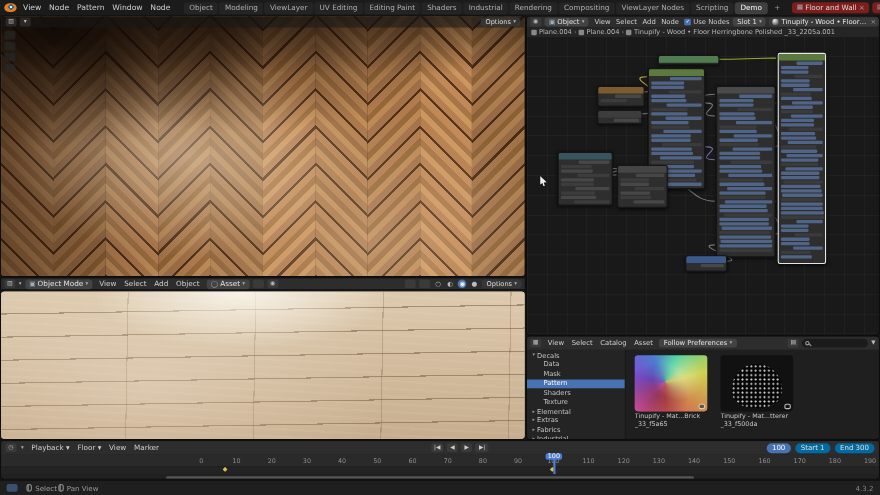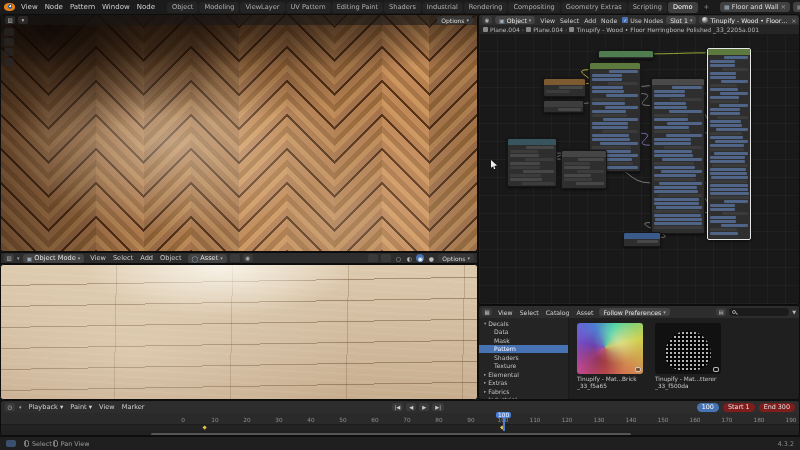--- a/index.html
+++ b/index.html
@@ -16,21 +16,21 @@
 .x{color:#999}
 .glyph{font-size:6px;color:#9db0c0}
 
 
 #topbar{position:absolute;left:0;top:0;width:800px;height:14px;background:#1b1b1b;display:flex;align-items:center;gap:3px;padding:0 4px;font-size:7px;z-index:6}
 .blender-logo{width:11px;height:8px;border-radius:45%;flex:none;background:radial-gradient(circle at 55% 42%,#ffffff 0 1px,#2b6a9e 1px 2.4px,#e87e1a 2.4px 70%)}
 #tabs{display:flex;align-items:center;gap:1px;margin-left:6px;font-size:6.6px}
 .tab{padding:1.5px 5px;color:#b0b0b0;background:#242424;border-radius:3px;white-space:nowrap}
 .tab.active{background:#3f3f3f;color:#fff}
 .tab.plus{background:none;color:#9a9a9a}
-.sel-chip{display:flex;align-items:flex-start;gap:2px;background:#404040;border-radius:3px;padding:1px 4px;font-size:6.6px;color:#ddd;white-space:nowrap;flex:none}
+.sel-chip{display:flex;align-items:flex-start;gap:2px;background:#7f1d1d;border-radius:3px;padding:1px 4px;font-size:6.6px;color:#ddd;white-space:nowrap;flex:none}
 
 
 #vp1{left:0;top:14px;width:478px;height:238px;background:#3a2a1c}
 .hb-floor{position:absolute;inset:0;display:flex;z-index:1}
 .hb-col{flex:1;background:repeating-linear-gradient(45deg,#4f3018 0 1px,#aa774a 1px 7px,#bf8c59 7px 12px,#9d6d41 12px 17px,#b58052 17px 23px,#4f3018 23px 24px)}
 .hb-col.alt{background:repeating-linear-gradient(-45deg,#4f3018 0 1px,#a4724a 1px 7px,#bb8855 7px 12px,#976839 12px 17px,#b07c4e 17px 23px,#4f3018 23px 24px)}
 .hb-col:nth-child(3n){filter:brightness(1.07)}
 .hb-col:nth-child(5n){filter:brightness(.92)}
 .hb-overlay{position:absolute;inset:0;z-index:2;background:
  radial-gradient(ellipse 280px 150px at 10% 6%,rgba(12,6,3,.88),rgba(12,6,3,0) 70%),
@@ -105,21 +105,21 @@
 .thumb.rainbow::after{content:"";position:absolute;inset:0;background:radial-gradient(circle at 60% 35%,rgba(255,255,255,.35),transparent 45%),radial-gradient(circle at 30% 70%,rgba(0,0,0,.3),transparent 50%)}
 .bell{position:absolute;left:50%;top:54%;transform:translate(-50%,-50%);width:46px;height:40px;border-radius:50% 50% 45% 45%/62% 62% 42% 42%;background-color:#060606;background-image:radial-gradient(circle,rgba(255,255,255,.85) .6px,transparent 1.2px);background-size:4px 4px}
 .linkico{position:absolute;right:2px;bottom:2px;width:6px;height:5px;border:1px solid rgba(230,230,230,.8);border-radius:2px;background:rgba(20,20,20,.5)}
 .aname{font-size:5.8px;line-height:6.8px;color:#c6c6c6;margin-top:2px;max-height:14px;overflow:hidden}
 
 
 #tl{left:0;top:400px;width:800px;height:36px;background:#262626}
 .tl-header{height:12px;background:#2d2d2d;display:flex;align-items:center;gap:4px;padding:0 4px;font-size:6.6px;position:relative;z-index:2}
 .transport{display:flex;align-items:center;gap:3px;margin-left:240px}
 .tbtn{font-size:5.2px;color:#cfcfcf;background:#3a3a3a;border-radius:2px;padding:1px 3px;white-space:nowrap}
-.pill{background:#7f1d1d;border-radius:6px;padding:0.5px 5px;font-size:6.4px;color:#e0e0e0;display:inline-flex;gap:2px;align-items:center;white-space:nowrap}
+.pill{background:#0369a1;border-radius:6px;padding:0.5px 5px;font-size:6.4px;color:#e0e0e0;display:inline-flex;gap:2px;align-items:center;white-space:nowrap}
 .pill.blue{background:#4772b3;color:#fff}
 .ruler{position:absolute;left:0;top:12px;width:800px;height:12px;background:#2a2a2a;border-bottom:1px solid #1c1c1c}
 .tick{position:absolute;bottom:1px;transform:translateX(-50%);font-size:5.8px;color:#8d8d8d}
 .channel{position:absolute;left:0;top:24px;width:800px;height:6px;background:#232323}
 .kf{position:absolute;top:-1px;font-size:5.5px;color:#e0c04a}
 #playhead{position:absolute;top:12px;height:18px;width:2px;background:#4a7fd4;z-index:3}
 .ph-chip{position:absolute;top:-1px;left:-7px;background:#4a7fd4;color:#fff;font-size:5.8px;border-radius:2px;padding:0 2px}
 .tl-scroll{position:absolute;left:0;top:30px;width:800px;height:6px;background:#212121;display:flex;align-items:center}
 .tl-thumb{margin-left:150px;width:480px;height:3px;background:#565656;border-radius:2px}
 
@@ -141,27 +141,27 @@
         <span class="tmenu">View</span>
         <span class="tmenu">Node</span>
         <span class="tmenu">Pattern</span>
         <span class="tmenu">Window</span>
         <span class="tmenu">Node</span>
       </span>
     <span id="tabs">
         <span class="tab">Object</span>
         <span class="tab">Modeling</span>
         <span class="tab">ViewLayer</span>
-        <span class="tab">UV Pattern</span>
+        <span class="tab">UV Editing</span>
         <span class="tab">Editing Paint</span>
         <span class="tab">Shaders</span>
         <span class="tab">Industrial</span>
         <span class="tab">Rendering</span>
         <span class="tab">Compositing</span>
-        <span class="tab">Geometry Extras</span>
+        <span class="tab">ViewLayer Nodes</span>
         <span class="tab">Scripting</span>
         <span class="tab active">Demo</span>
         <span class="tab plus">+</span>
       </span>
     <span class="spacer"></span>
     <span class="sel-chip">
       <span class="glyph">▦</span>
       <span>Floor and Wall</span>
       <span class="x">×</span>
     </span>
@@ -545,21 +545,21 @@
         </div>
     </div>
   </div>
 
   <div id="tl" class="area">
     <div class="tl-header">
       <span class="mini-ico">◷</span>
       <span class="caret">▾</span>
       <span id="tl-menus" class="menurow">
           <span class="tmenu">Playback ▾</span>
-          <span class="tmenu">Paint ▾</span>
+          <span class="tmenu">Floor ▾</span>
           <span class="tmenu">View</span>
           <span class="tmenu">Marker</span>
         </span>
       <span id="transport" class="transport">
           <span class="tbtn">|◀</span>
           <span class="tbtn">◀</span>
           <span class="tbtn">▶</span>
           <span class="tbtn">▶|</span>
         </span>
       <span class="spacer"></span>

